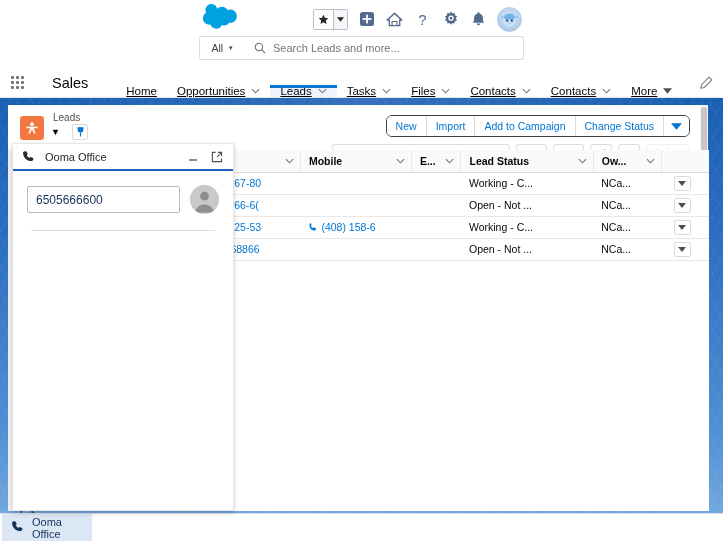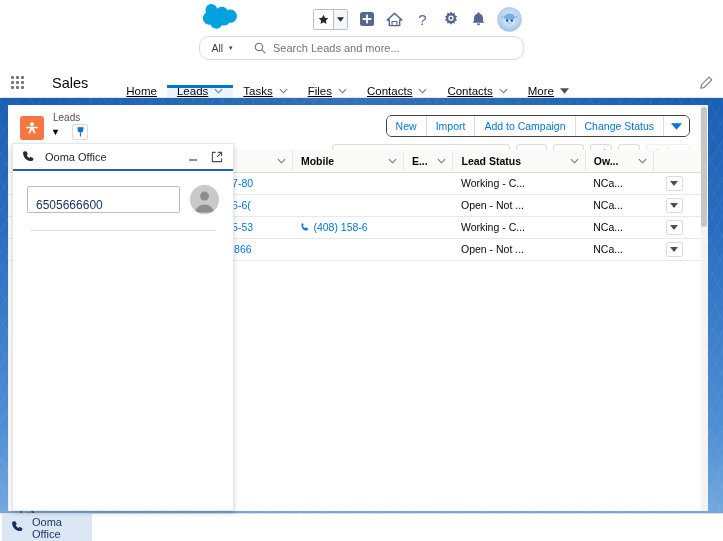--- a/index.html
+++ b/index.html
@@ -38,21 +38,21 @@
     background: radial-gradient(circle at 50% 38%, #cfe3f5 0%, #b9d4ee 55%, #8fb6dd 100%);
     border: 1px solid #b4cbe3;
     display: flex; align-items: center; justify-content: center;
     overflow: hidden;
   }
   .astro-face { width: 17px; height: 17px; }
 
   
   .gsearch {
     position: absolute; left: 199px; top: 36px; width: 325px; height: 24px;
-    border: 1px solid #dddbda; border-radius: 10px; background: #fff;
+    border: 1px solid #dddbda; border-radius: 2px; background: #fff;
     display: flex; align-items: center;
   }
   .gsearch-scope {
     width: 44px; height: 100%; display:flex; align-items:center; justify-content:center;
     gap: 6px; font-size: 10.5px; color: #3e3e3c; border-right: 0px;
   }
   .gsearch-icon { margin-left: 10px; margin-right: 7px; display: flex; }
   .gsearch-input {
     flex: 1; border: none; outline: none; font-size: 11px; color: #514f4d;
     font-family: "Liberation Sans", sans-serif; background: transparent;
@@ -175,21 +175,21 @@
   }
   .icon-btn.wide { padding: 0 5px; }
   .icon-btn.disabled { opacity: .38; cursor: default; }
   .icon-grp { display: flex; }
   .icon-grp .icon-btn { border-radius: 0; border-right: none; }
   .icon-grp .icon-btn:first-child { border-radius: 3px 0 0 3px; }
   .icon-grp .icon-btn:last-child { border-radius: 0 3px 3px 0; border-right: 1px solid #dddbda; }
 
   
   .table-wrap {
-    position: absolute; left: 9px; top: 150px; width: 692px; height: 361px;
+    position: absolute; left: 17px; top: 150px; width: 692px; height: 361px;
     background: #fff; overflow: hidden;
   }
   table.leads { width: 100%; border-collapse: collapse; table-layout: fixed; }
   table.leads thead th {
     height: 22px; background: #fafaf9; border-bottom: 1px solid #dddbda;
     border-right: 1px solid #e9e8e7;
     font-size: 10.5px; color: #080707; font-weight: 700; text-align: left;
     padding: 0 0 0 8px; white-space: nowrap; overflow: hidden;
   }
   table.leads thead th .th-in { display: flex; align-items: center; justify-content: space-between; padding-right: 6px; }
@@ -222,21 +222,21 @@
   }
   .pp-header {
     height: 27px; border-bottom: 2px solid #1b60ba; background: #fff;
     display: flex; align-items: center; padding: 0 8px; gap: 8px;
   }
   .pp-title { font-size: 11px; color: #2b2826; flex: 1; }
   .pp-hdr-ic { width: 16px; display:flex; align-items:center; justify-content:center; cursor:pointer; }
   .pp-body { padding: 14px 14px 0 14px; }
   .pp-dialrow { display: flex; align-items: center; gap: 10px; }
   .pp-inputwrap {
-    flex: 1; height: 27px; display: flex; align-items: flex-end;
+    flex: 1; height: 27px; display: flex; align-items: center;
     border: 1px solid #b9bcbe; border-radius: 2px; overflow: hidden; background:#fff;
   }
   .pp-input {
     flex: 1; border: none; outline: none; padding: 0 8px;
     font-size: 12px; color: #16325c; font-family: "Liberation Sans", sans-serif;
   }
   .pp-avatar {
     width: 29px; height: 29px; border-radius: 50%; background: #c9c9c9;
     display: flex; align-items: center; justify-content: center; overflow: hidden;
   }
@@ -356,20 +356,26 @@
           <i></i>
           <i></i>
           <i></i>
           <i></i>
       </div>
     </div>
     <div class="app-name">Sales</div>
     <div class="nav-items">
       <div class="nav-item">
         <span>Home</span>
+      </div>
+      <div class="nav-item">
+        <span>Opportunities</span>
+        <svg width="9" height="6" viewBox="0 0 10 6">
+            <path d="M1 1l4 4 4-4" fill="none" stroke="#747474" stroke-width="1.2"></path>
+          </svg>
       </div>
       <div class="nav-item active">
         <span>Leads</span>
         <svg width="9" height="6" viewBox="0 0 10 6">
             <path d="M1 1l4 4 4-4" fill="none" stroke="#747474" stroke-width="1.2"></path>
           </svg>
       </div>
       <div class="nav-item">
         <span>Tasks</span>
         <svg width="9" height="6" viewBox="0 0 10 6">

